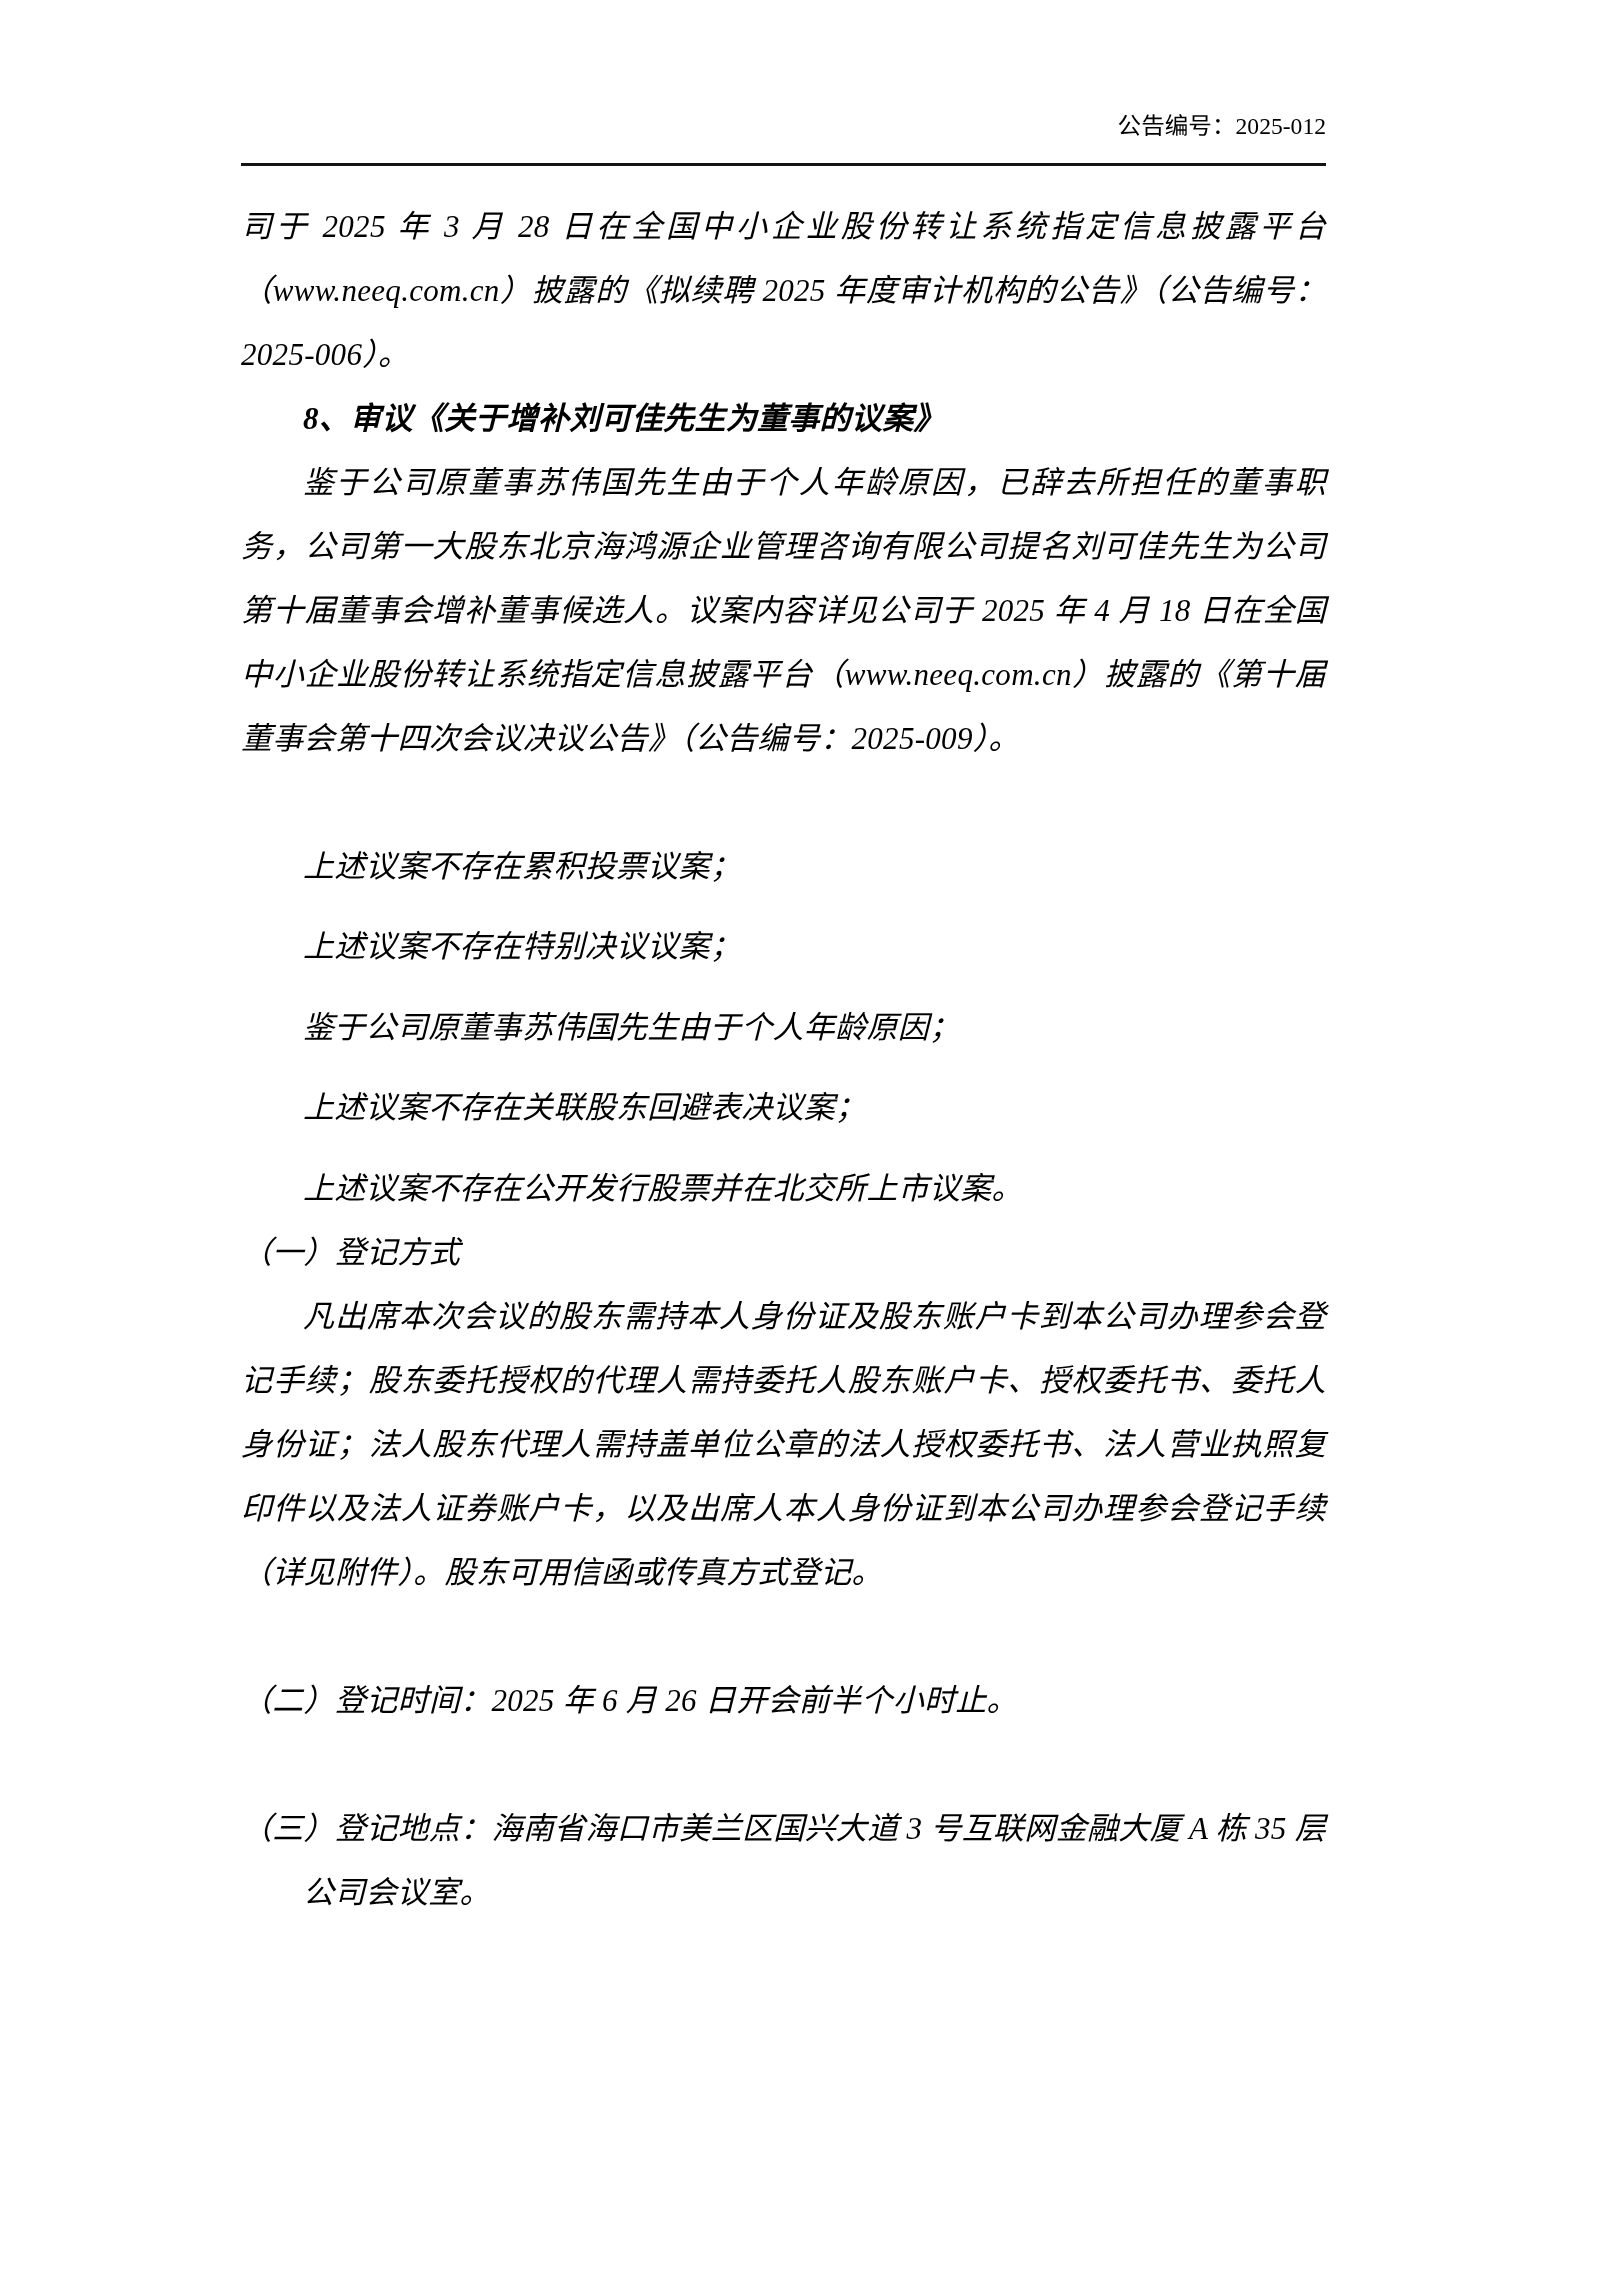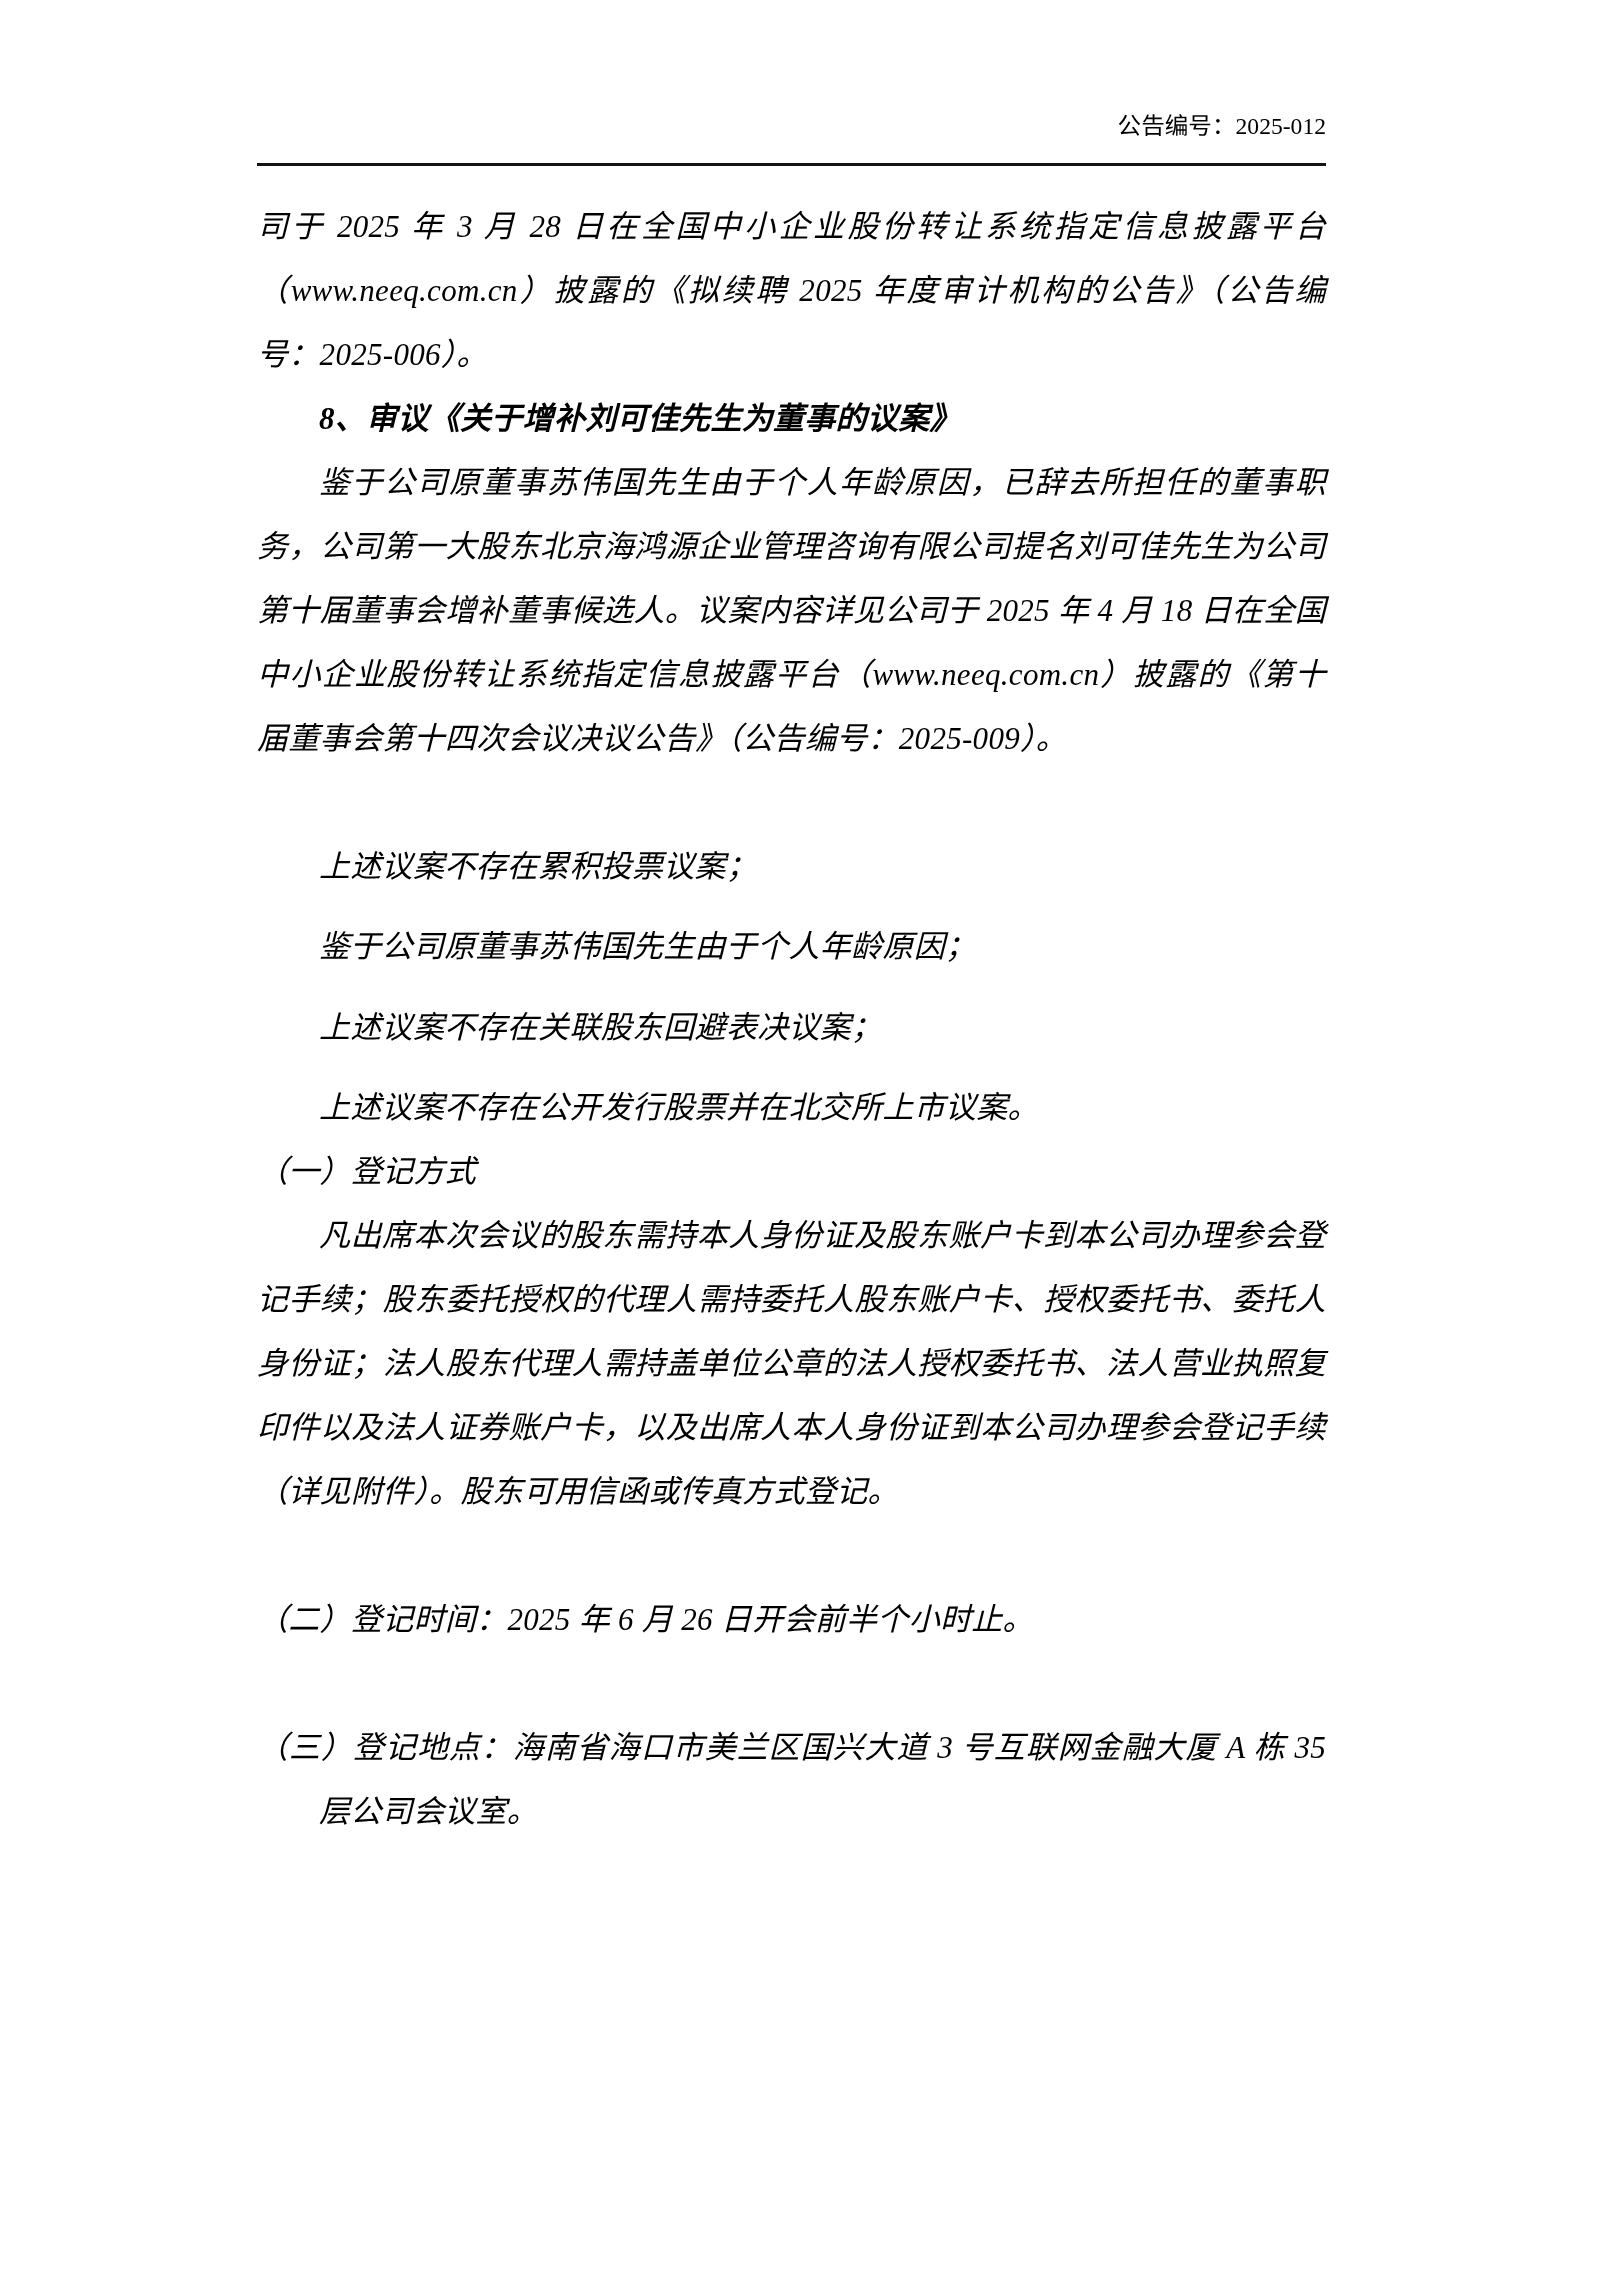--- a/index.html
+++ b/index.html
@@ -9,21 +9,20 @@
   }
   .page {
     position: relative;
     width: 1567px;
     height: 2295px;
     background: #ffffff;
     color: #000000;
     font-family: "Liberation Serif", "DejaVu Serif", serif;
     overflow: hidden;
     box-sizing: border-box;
-    padding-left: 16px;
   }
   .content {
     margin-left: 241px;
     margin-right: 241px; 
   }
   .hdr {
     margin-top: 112px;
     font-size: 23.6px;
     line-height: 29px;
     text-align: right;
@@ -76,20 +75,21 @@
     <div class="body">
 
       <p>司于 2025 年 3 月 28 日在全国中小企业股份转让系统指定信息披露平台（www.neeq.com.cn）披露的《拟续聘 2025 年度审计机构的公告》（公告编号：2025-006）。</p>
 
       <p class="indent bold">8、审议《关于增补刘可佳先生为董事的议案》</p>
 
       <p class="indent">鉴于公司原董事苏伟国先生由于个人年龄原因，已辞去所担任的董事职务，公司第一大股东北京海鸿源企业管理咨询有限公司提名刘可佳先生为公司第十届董事会增补董事候选人。议案内容详见公司于 2025 年 4 月 18 日在全国中小企业股份转让系统指定信息披露平台（www.neeq.com.cn）披露的《第十届董事会第十四次会议决议公告》（公告编号：2025-009）。</p>
 
       <p class="indent note gap-before">上述议案不存在累积投票议案；</p>
 
+      <p class="indent note">上述议案不存在特别决议议案；</p>
 
       <p class="indent note">鉴于公司原董事苏伟国先生由于个人年龄原因；</p>
 
       <p class="indent note">上述议案不存在关联股东回避表决议案；</p>
 
       <p class="indent note">上述议案不存在公开发行股票并在北交所上市议案。</p>
 
 
       <p>（一）登记方式</p>
 

